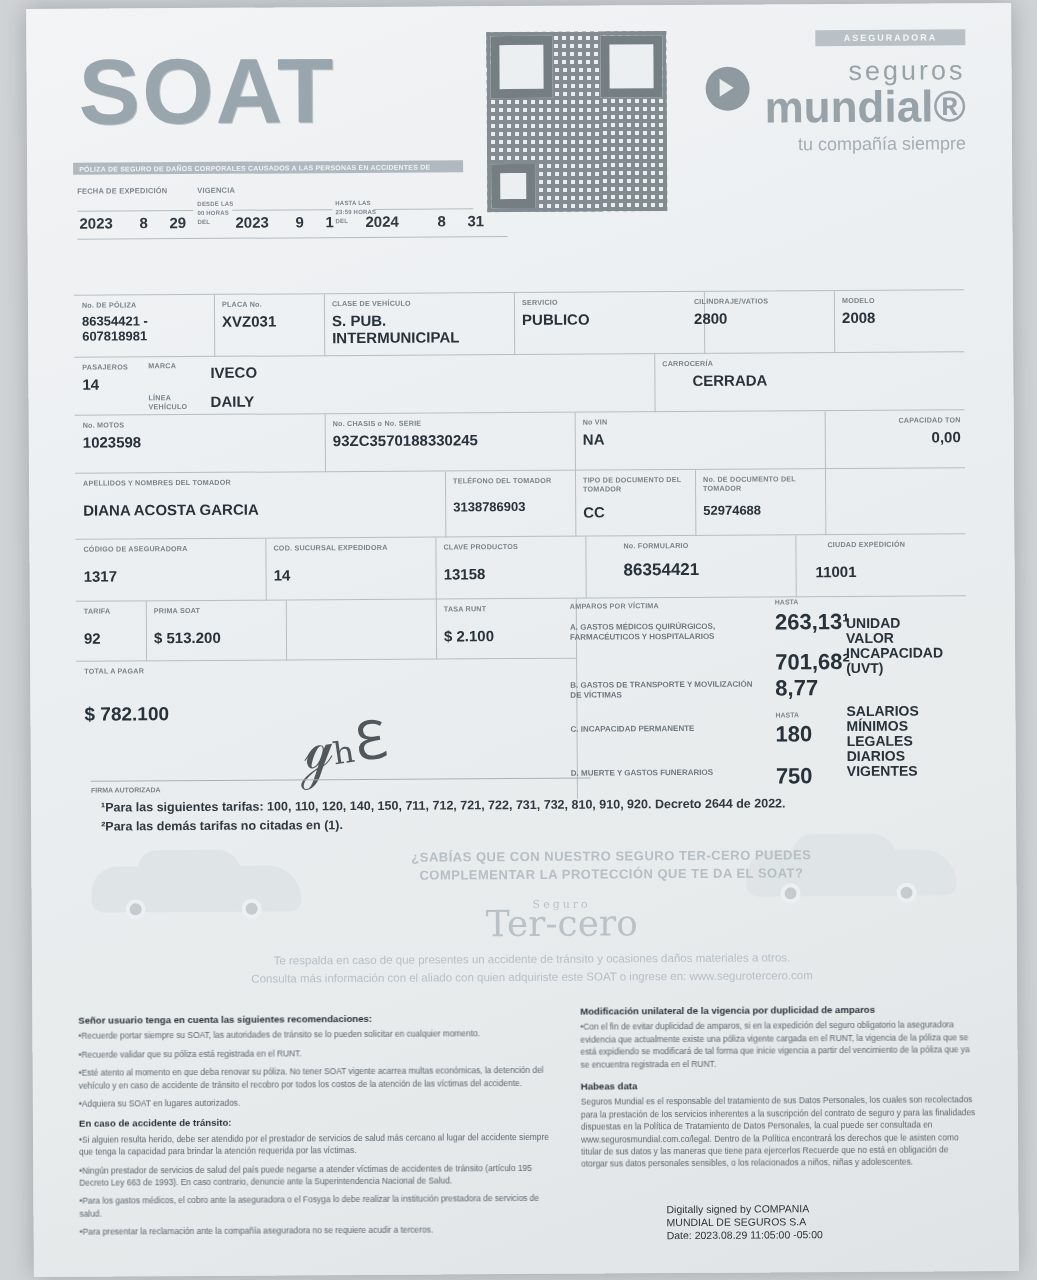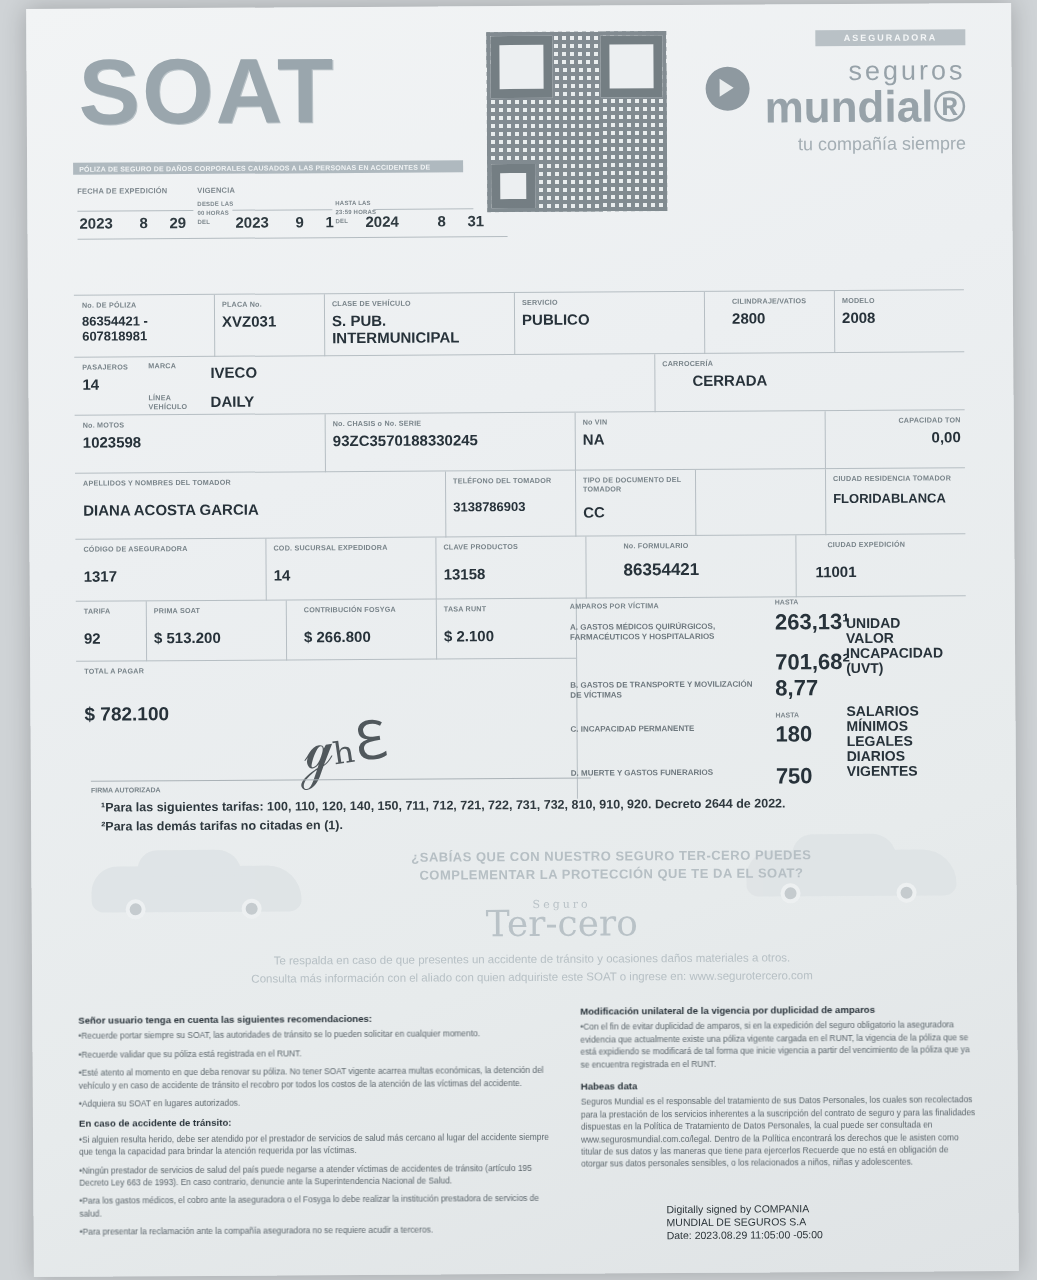--- a/index.html
+++ b/index.html
@@ -191,21 +191,21 @@
       <div class="cell" style="left:250px;width:190px">
         <div class="lbl">CLASE DE VEHÍCULO</div>
         <div class="val">S. PUB. INTERMUNICIPAL</div>
       </div>
       <div class="sep" style="left:440px;height:62px"></div>
       <div class="cell" style="left:440px;width:190px">
         <div class="lbl">SERVICIO</div>
         <div class="val">PUBLICO</div>
       </div>
       <div class="sep" style="left:630px;height:62px"></div>
-      <div class="cell" style="left:650px;width:130px">
+      <div class="cell" style="left:612px;width:130px">
         <div class="lbl">CILINDRAJE/VATIOS</div>
         <div class="val">2800</div>
       </div>
       <div class="sep" style="left:760px;height:62px"></div>
       <div class="cell" style="left:760px;width:130px">
         <div class="lbl">MODELO</div>
         <div class="val">2008</div>
       </div>
     </div>
 
@@ -260,25 +260,25 @@
       <div class="cell" style="left:370px;width:130px">
         <div class="lbl">TELÉFONO DEL TOMADOR</div>
         <div class="val sm" style="margin-top:14px">3138786903</div>
       </div>
       <div class="sep" style="left:500px;height:66px"></div>
       <div class="cell" style="left:500px;width:120px">
         <div class="lbl">TIPO DE DOCUMENTO DEL TOMADOR</div>
         <div class="val" style="margin-top:10px">CC</div>
       </div>
       <div class="sep" style="left:620px;height:66px"></div>
+      <div class="cell" style="left:620px;width:130px">
+        <div class="lbl">No. DE DOCUMENTO DEL TOMADOR</div>
+        <div class="val sm" style="margin-top:10px">52974688</div>
+      </div>
       <div class="sep" style="left:750px;height:66px"></div>
-      <div class="cell" style="left:750px;width:140px">
-        <div class="lbl">CIUDAD RESIDENCIA TOMADOR</div>
-        <div class="val sm" style="margin-top:8px;line-height:16px">FLORIDABLANCA</div>
-      </div>
     </div>
 
     <div class="row" style="height:62px">
       <div class="cell" style="left:0;width:190px">
         <div class="lbl">CÓDIGO DE ASEGURADORA</div>
         <div class="val" style="margin-top:14px">1317</div>
       </div>
       <div class="sep" style="left:190px;height:62px"></div>
       <div class="cell" style="left:190px;width:170px">
         <div class="lbl">COD. SUCURSAL EXPEDIDORA</div>
@@ -305,24 +305,20 @@
       <div class="cell" style="left:0;width:70px">
         <div class="lbl">TARIFA</div>
         <div class="val" style="margin-top:14px">92</div>
       </div>
       <div class="sep" style="left:70px;height:60px"></div>
       <div class="cell" style="left:70px;width:140px">
         <div class="lbl">PRIMA SOAT</div>
         <div class="val" style="margin-top:14px">$ 513.200</div>
       </div>
       <div class="sep" style="left:210px;height:60px"></div>
-      <div class="cell" style="left:210px;width:150px">
-        <div class="lbl" style="margin-left:10px">CONTRIBUCIÓN FOSYGA</div>
-        <div class="val" style="margin-top:14px;margin-left:10px">$ 266.800</div>
-      </div>
       <div class="sep" style="left:360px;height:60px"></div>
       <div class="cell" style="left:360px;width:140px">
         <div class="lbl">TASA RUNT</div>
         <div class="val" style="margin-top:14px">$ 2.100</div>
       </div>
       <div class="sep" style="left:500px;height:200px"></div>
     </div>
 
     <div class="row" style="height:100px;width:500px">
       <div class="cell" style="left:0;width:250px">

